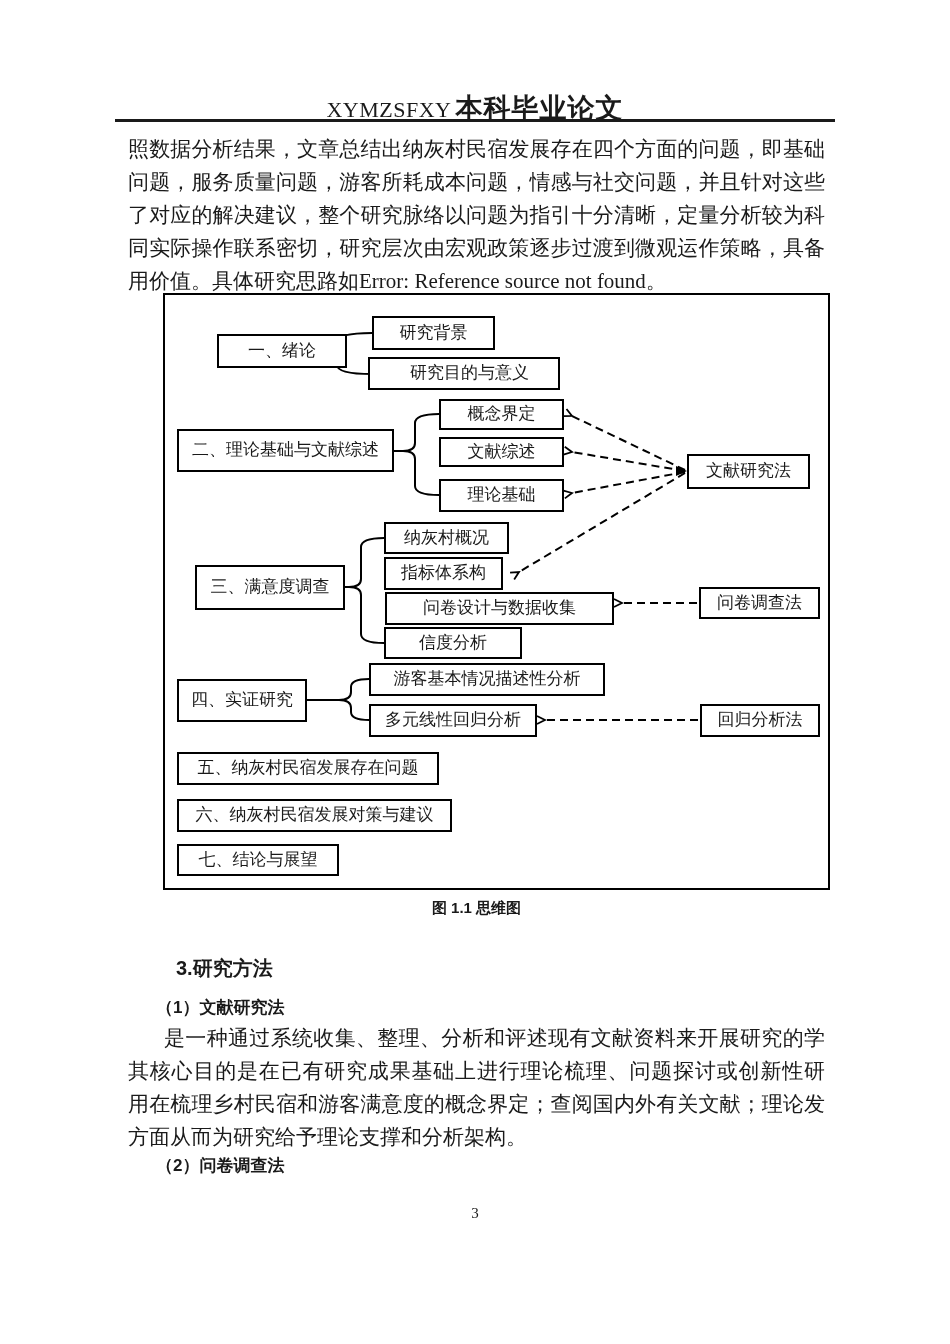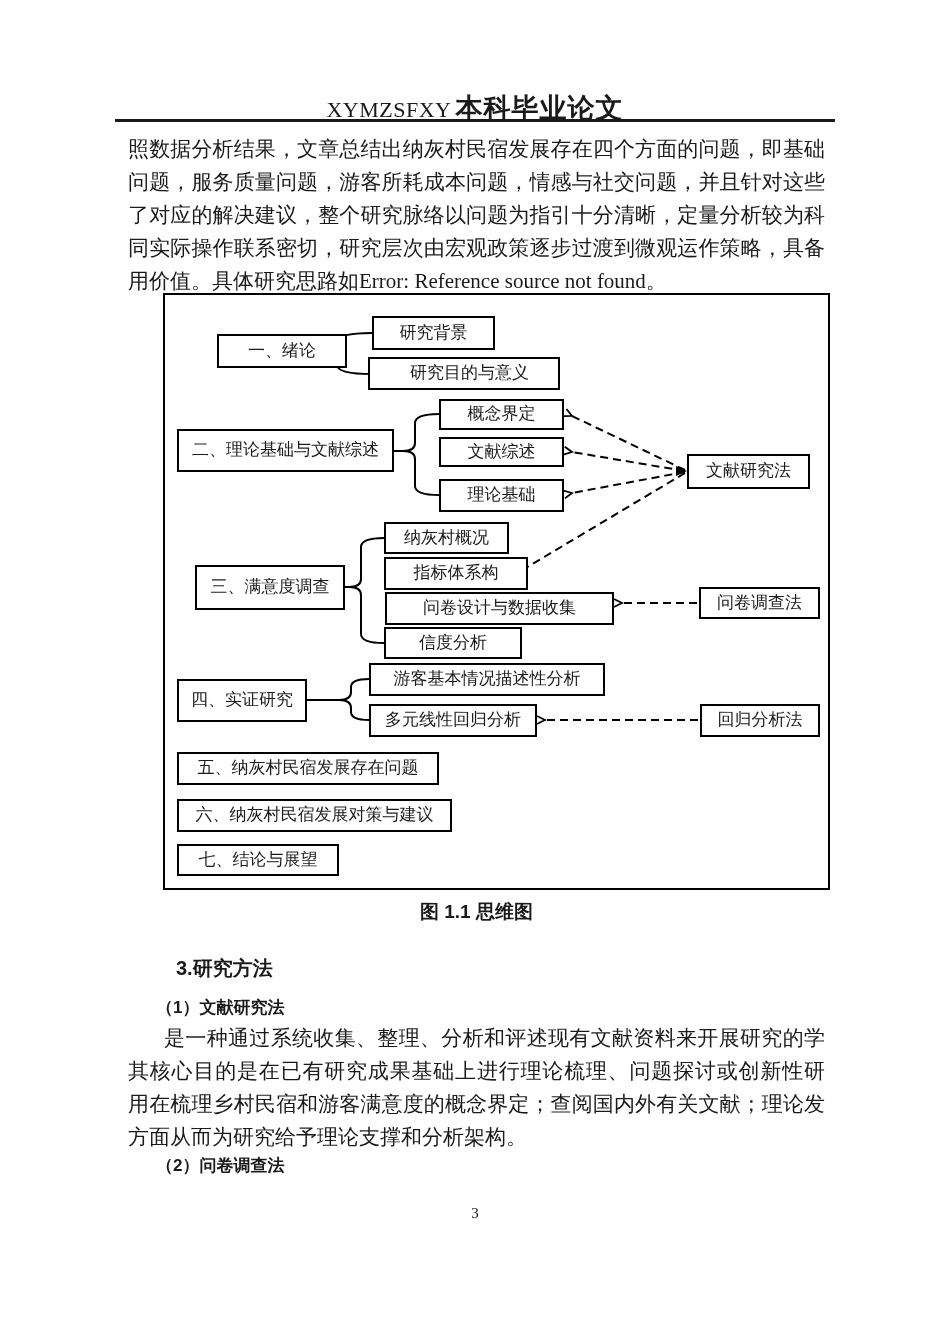--- a/index.html
+++ b/index.html
@@ -41,21 +41,21 @@
   .diagram svg { position:absolute; left:0; top:0; }
   .dbox {
     position:absolute; border:2px solid #000; background:#fff;
     display:flex; align-items:center; justify-content:center;
     font-size:17px; line-height:1.1; text-align:center;
     white-space:nowrap;
   }
   .caption {
     position:absolute; left:128px; top:899px; width:697px;
     text-align:center; font-family:"Liberation Sans", sans-serif;
-    font-weight:700; font-size:19px;
+    font-weight:700; font-size:15px;
   }
   
   .h-method {
     position:absolute; left:176px; top:955px;
     font-family:"Liberation Sans", sans-serif;
     font-weight:700; font-size:20px;
   }
   .h-sub {
     position:absolute; left:156px;
     font-family:"Liberation Sans", sans-serif;
@@ -122,21 +122,21 @@
     <div class="dbox" style="left:203px; top:62px;  width:192px; height:33px;padding-left:11px;">研究目的与意义</div>
 
     <div class="dbox" style="left:12px;  top:134px; width:217px; height:43px;">二、理论基础与文献综述</div>
     <div class="dbox" style="left:274px; top:104px; width:125px; height:31px;">概念界定</div>
     <div class="dbox" style="left:274px; top:142px; width:125px; height:30px;">文献综述</div>
     <div class="dbox" style="left:274px; top:184px; width:125px; height:33px;">理论基础</div>
     <div class="dbox" style="left:522px; top:159px; width:123px; height:35px;">文献研究法</div>
 
     <div class="dbox" style="left:12px;  top:270px; width:150px; height:45px;margin-left:18px;">三、满意度调查</div>
     <div class="dbox" style="left:219px; top:227px; width:125px; height:32px;">纳灰村概况</div>
-    <div class="dbox" style="left:219px; top:262px; width:144px; height:33px;">指标体系构</div>
+    <div class="dbox" style="left:219px; top:262px; width:119px; height:33px;">指标体系构</div>
     <div class="dbox" style="left:220px; top:297px; width:229px; height:33px;">问卷设计与数据收集</div>
     <div class="dbox" style="left:219px; top:332px; width:138px; height:32px;">信度分析</div>
     <div class="dbox" style="left:534px; top:292px; width:121px; height:32px;">问卷调查法</div>
 
     <div class="dbox" style="left:12px;  top:384px; width:130px; height:43px;">四、实证研究</div>
     <div class="dbox" style="left:204px; top:368px; width:236px; height:33px;">游客基本情况描述性分析</div>
     <div class="dbox" style="left:204px; top:409px; width:168px; height:33px;">多元线性回归分析</div>
     <div class="dbox" style="left:535px; top:409px; width:120px; height:33px;">回归分析法</div>
 
     <div class="dbox" style="left:12px;  top:457px; width:262px; height:33px;">五、纳灰村民宿发展存在问题</div>

